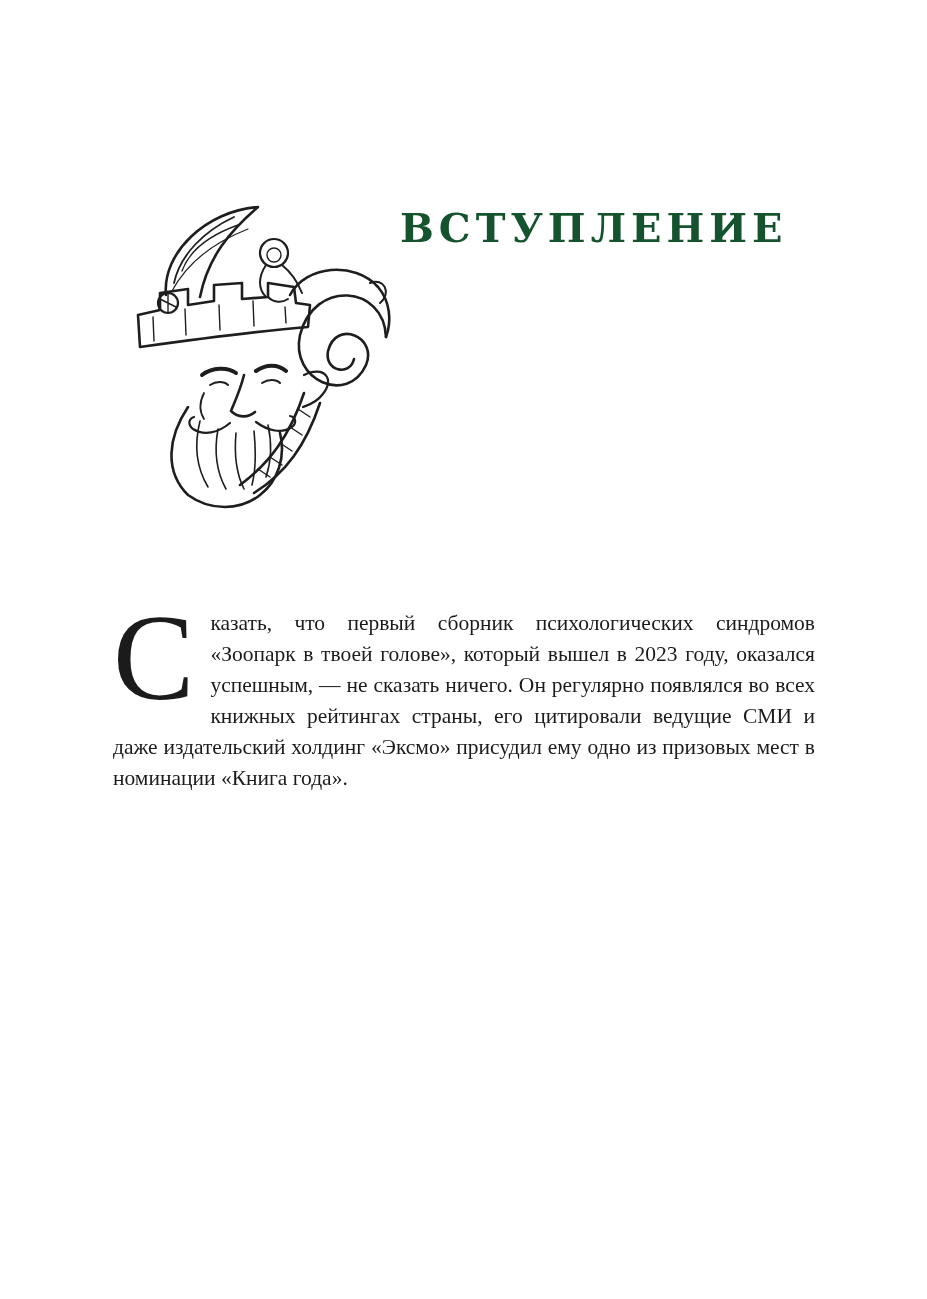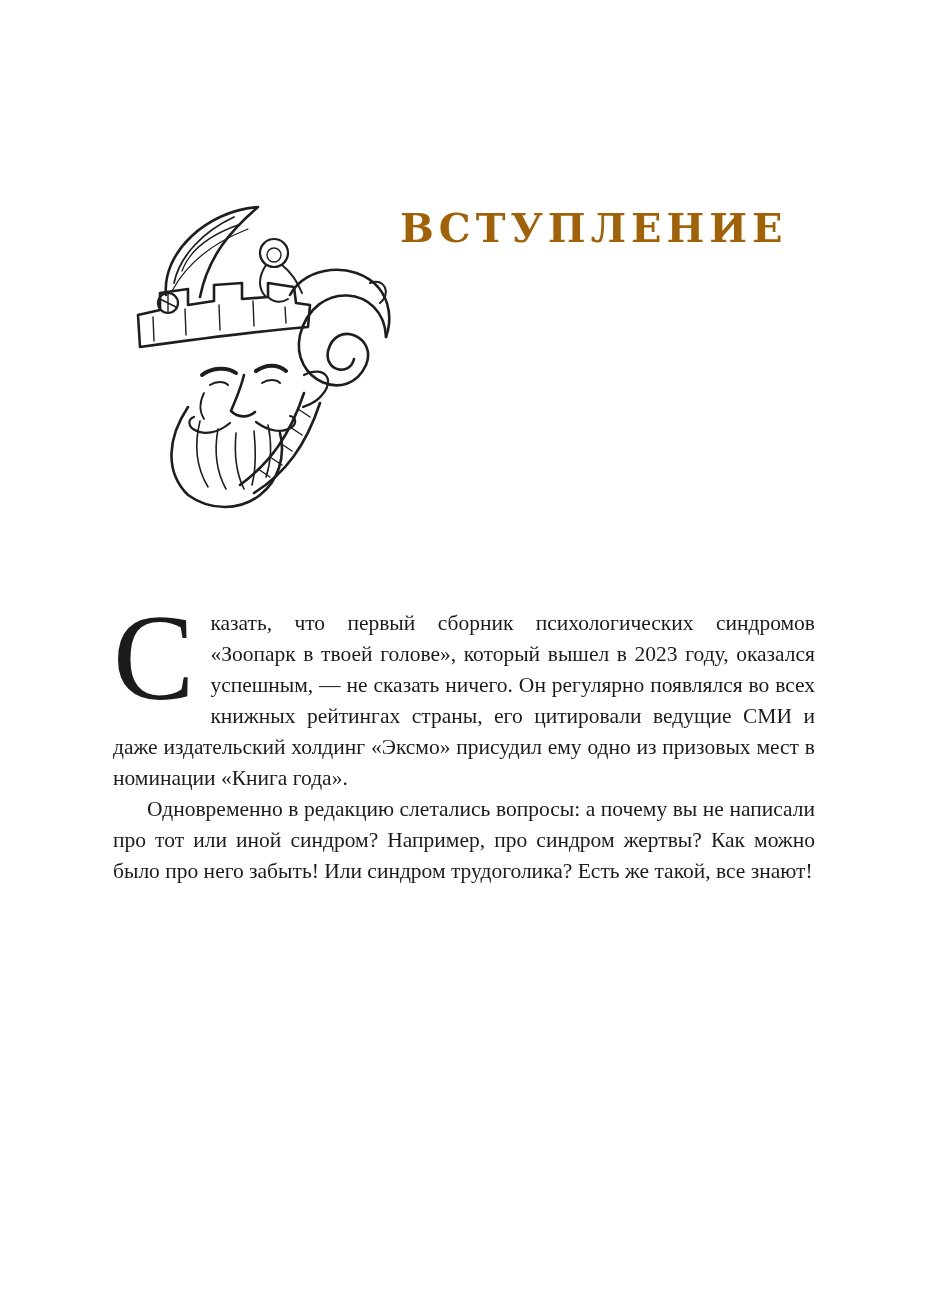--- a/index.html
+++ b/index.html
@@ -15,21 +15,21 @@
   
   .chapter-heading{
     position:absolute;
     left:400px;
     top:198px;
     font-family:"DejaVu Serif", serif;
     font-weight:700;
     font-size:40px;
     line-height:60px;
     letter-spacing:5px;
-    color:#a16207;
+    color:#14532d;
     white-space:nowrap;
   }
   
   .illustration{
     position:absolute;
     left:108px;
     top:195px;
     width:290px;
     height:315px;
   }
@@ -113,18 +113,15 @@
       <path d="M160,230 C164,248 164,264 158,282" stroke-width="1.6"></path>
 
       <path d="M96,198 C91,208 91,216 96,224" stroke-width="1.8"></path>
     </svg>
   </div>
 
   <div class="body-text">
     <p>
       <span class="dropcap">С</span><span>казать, что первый сборник психологических синдромов «Зоопарк в твоей голове», который вышел в 2023 году, оказался успешным, — не сказать ничего. Он регулярно появлялся во всех книжных рейтингах страны, его цитировали ведущие СМИ и даже издательский холдинг «Эксмо» присудил ему одно из призовых мест в номинации «Книга года».</span>
     </p>
-    <p class="indented">
-      <span>Одновременно в редакцию слетались вопросы: а почему вы не написали про тот или иной синдром? Например, про синдром жертвы? Как можно было про него забыть! Или синдром трудоголика? Есть же такой, все знают!</span>
-    </p>
   </div>
 
 </div>
 
 </body></html>

